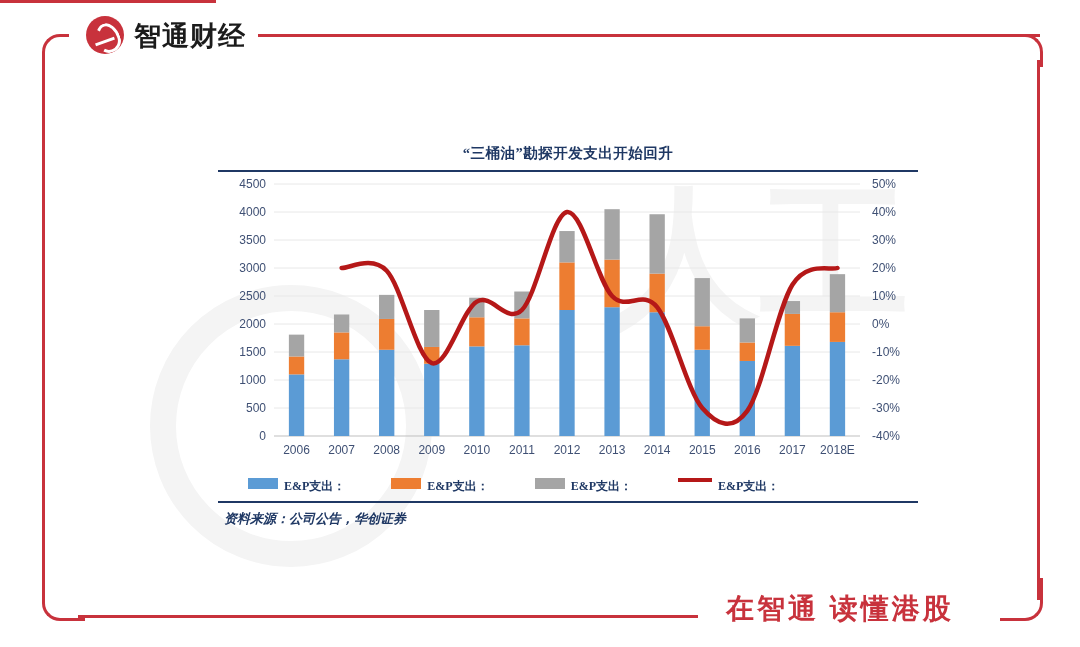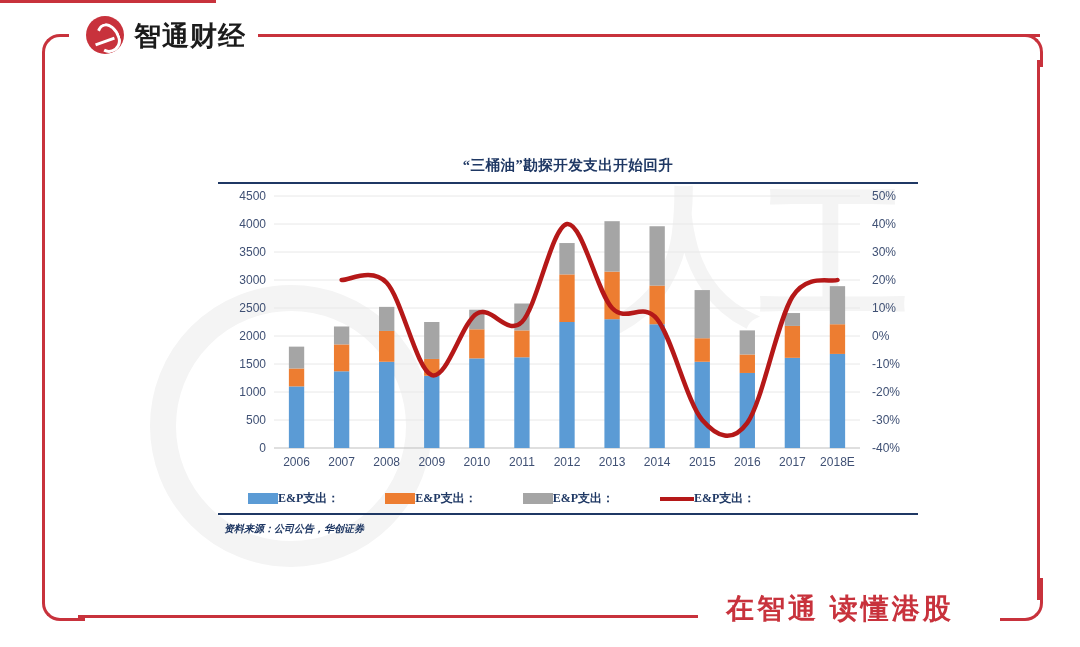--- a/index.html
+++ b/index.html
@@ -145,21 +145,21 @@
     font-size: 150px;
     color: #f4f4f4;
     font-weight: 700;
     line-height: 1;
     font-family: "DejaVu Sans", sans-serif;
   }
 
   
   .card {
     position: absolute;
-    left: 218px; top: 156px;
+    left: 218px; top: 144px;
     width: 700px;
   }
   .card-title {
     font-size: 14.5px;
     font-weight: 700;
     color: #1f3864;
     text-align: center;
     padding-bottom: 7px;
     letter-spacing: 0.5px;
     font-family: "Liberation Serif", "DejaVu Serif", serif;
@@ -169,21 +169,21 @@
     background: #1f3864;
     width: 100%;
   }
   .rule-bottom {
     height: 2px;
     background: #1f3864;
     width: 100%;
     margin-top: 2px;
   }
   .source-note {
-    font-size: 10px;
+    font-size: 13px;
     color: #1f3864;
     font-style: italic;
     font-weight: 700;
     padding: 7px 0 0 6px;
     font-family: "Liberation Serif", "DejaVu Serif", serif;
   }
 
   
   .plot-wrap {
     position: relative;
@@ -196,21 +196,22 @@
 
   
   .legend {
     display: flex;
     align-items: center;
     padding: 6px 0 4px 30px;
     gap: 46px;
   }
   .legend-item {
     display: flex;
-    align-items: center;
+    align-items: flex-start;
+    gap: 6px;
   }
   .legend-swatch {
     width: 30px; height: 11px;
     flex: none;
   }
   .legend-line {
     width: 34px; height: 4px;
     flex: none;
     background: #b51818;
   }

